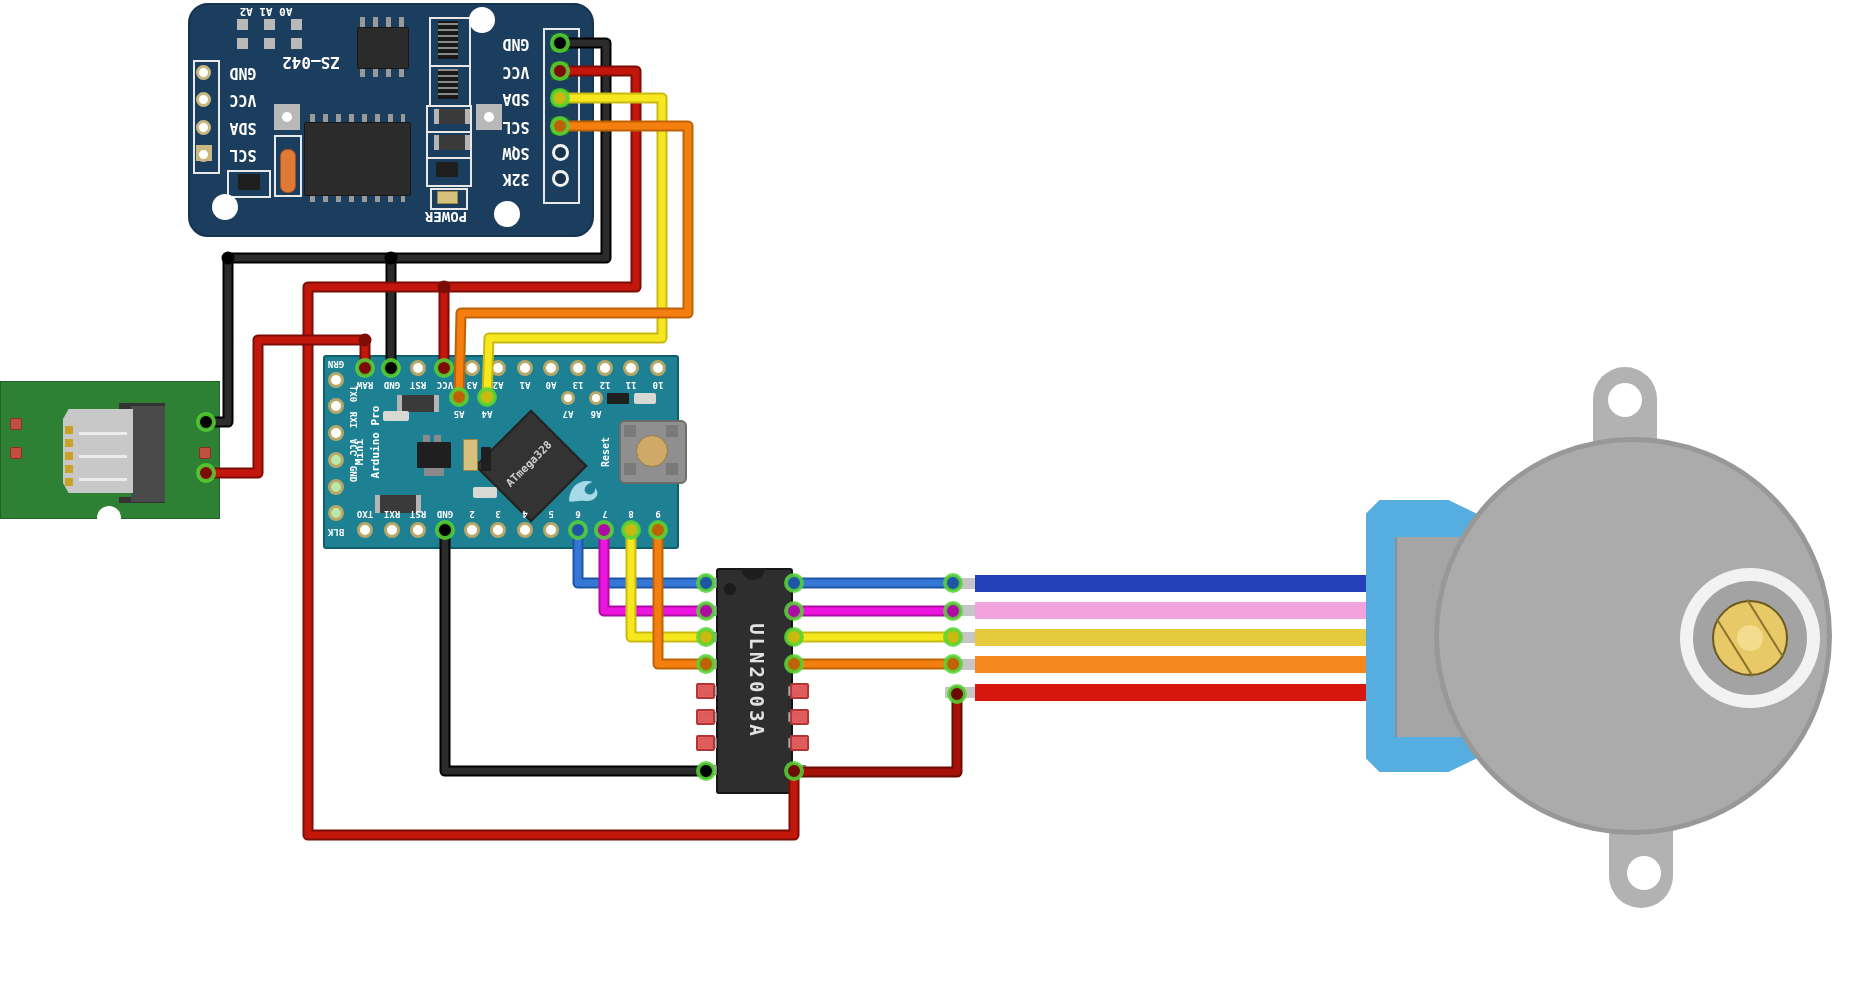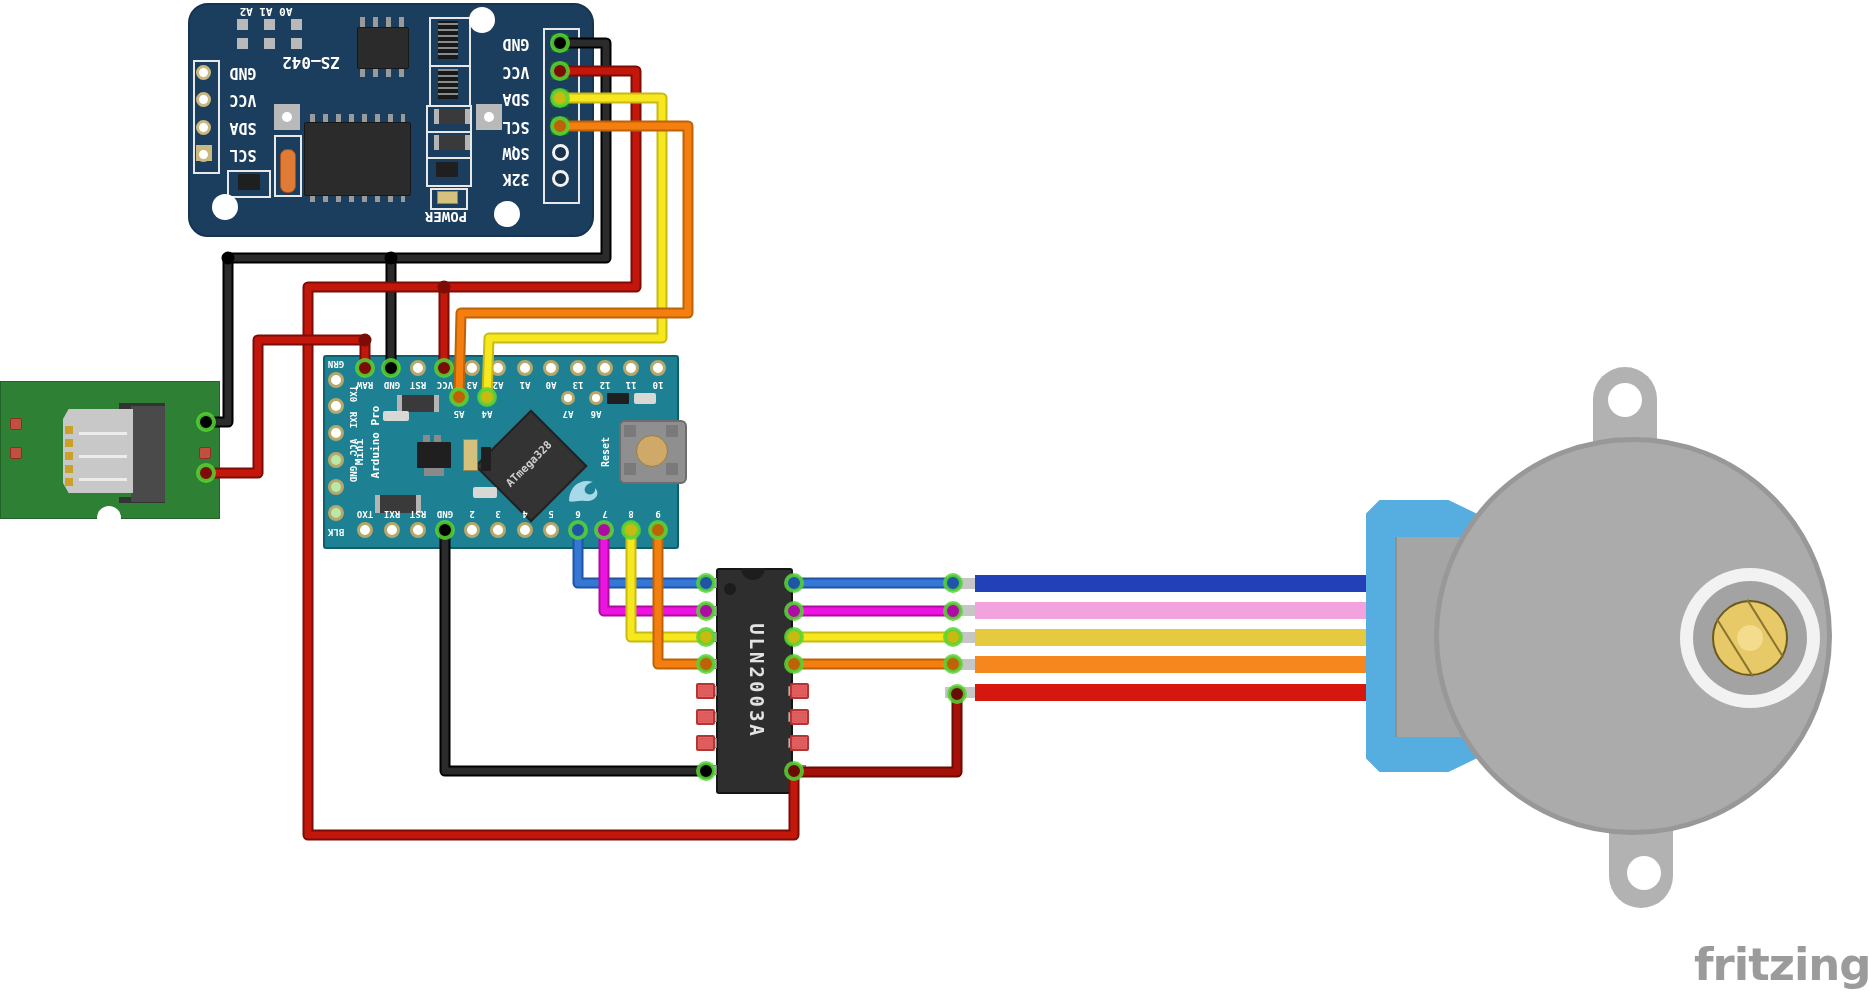--- a/index.html
+++ b/index.html
@@ -376,14 +376,13 @@
       <circle cx="794" cy="637" r="8" fill="#c9ba12" stroke="rgba(86,214,52,0.85)" stroke-width="4"></circle>
       <circle cx="794" cy="664" r="8" fill="#bd6207" stroke="rgba(86,214,52,0.85)" stroke-width="4"></circle>
       <circle cx="794" cy="771" r="8" fill="#6a0b04" stroke="rgba(86,214,52,0.85)" stroke-width="4"></circle>
       <circle cx="953" cy="583" r="8" fill="#1e55a4" stroke="rgba(86,214,52,0.85)" stroke-width="4"></circle>
       <circle cx="953" cy="611" r="8" fill="#ae0ba3" stroke="rgba(86,214,52,0.85)" stroke-width="4"></circle>
       <circle cx="953" cy="637" r="8" fill="#c9ba12" stroke="rgba(86,214,52,0.85)" stroke-width="4"></circle>
       <circle cx="953" cy="664" r="8" fill="#bd6207" stroke="rgba(86,214,52,0.85)" stroke-width="4"></circle>
       <circle cx="957" cy="694" r="8" fill="#6a0b04" stroke="rgba(86,214,52,0.85)" stroke-width="4"></circle>
     </svg>
 
-  <div id="watermark">fritzing</div>
 </div>
 
 </body></html>

